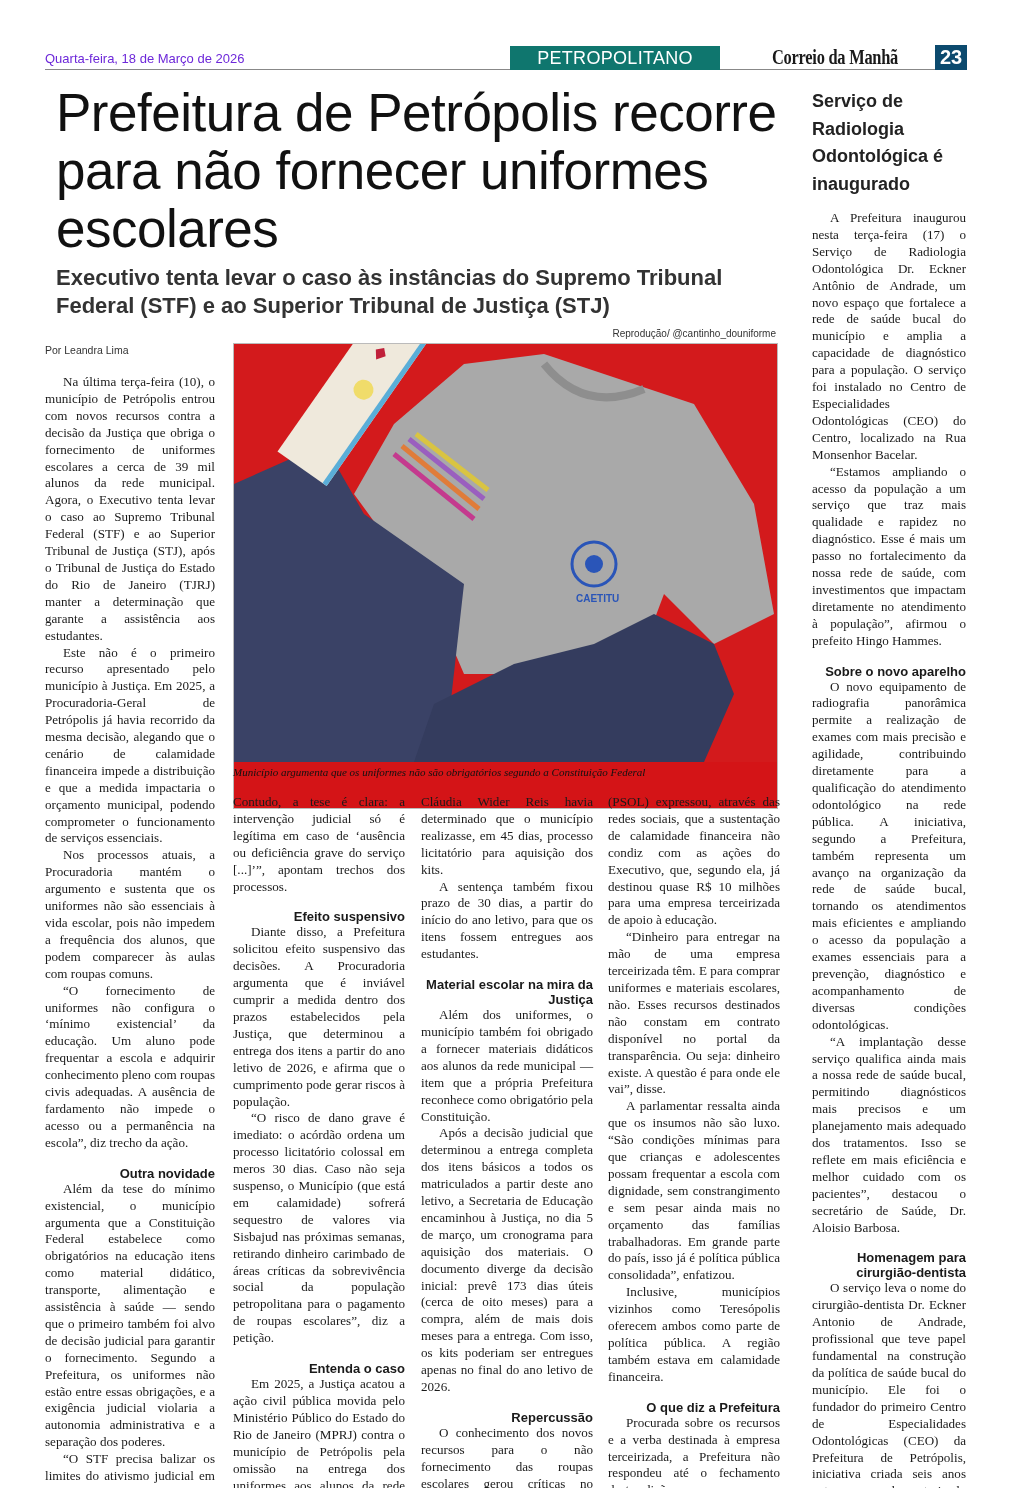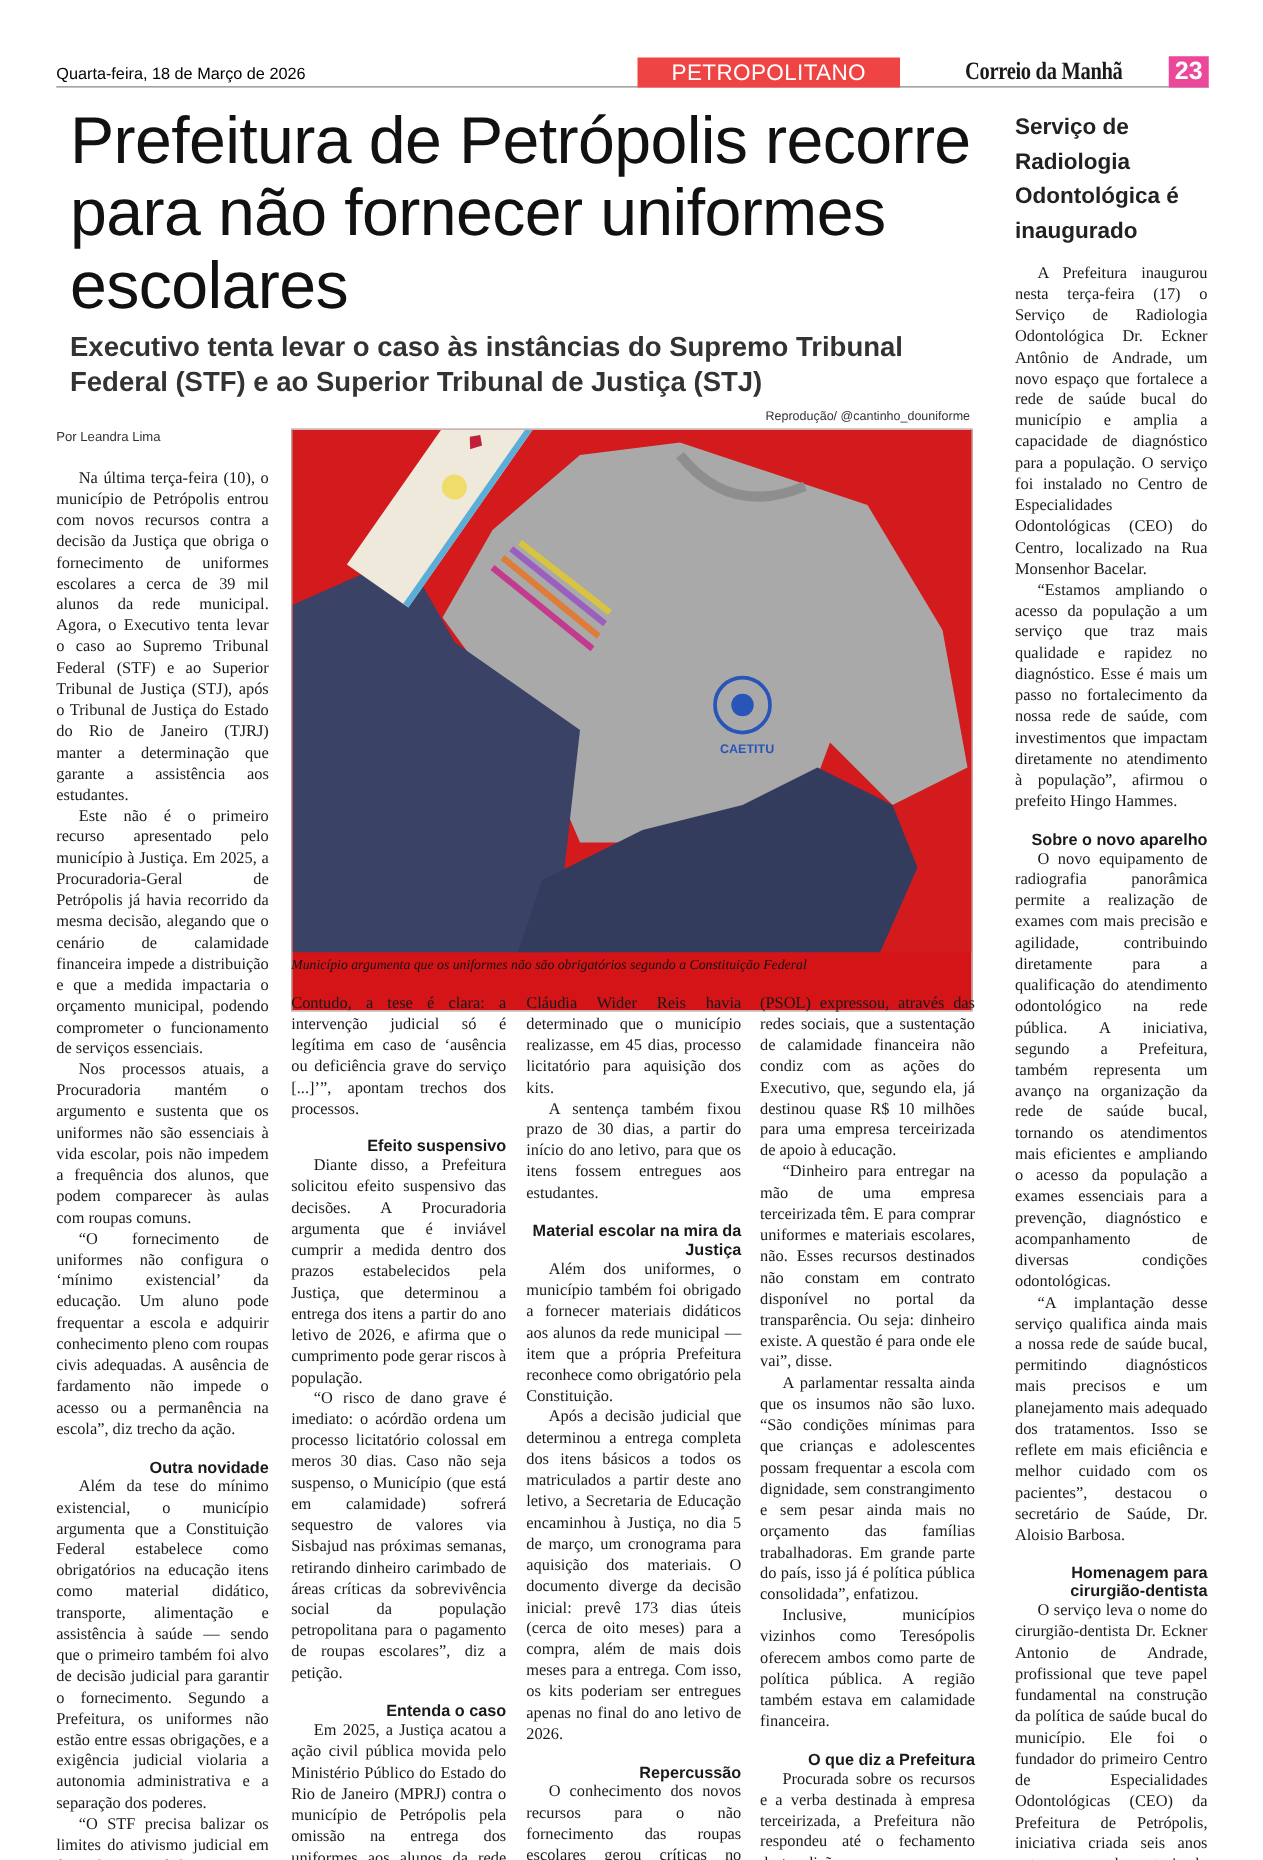--- a/index.html
+++ b/index.html
@@ -1,23 +1,23 @@
 <!DOCTYPE html>
 <html><head>
   <meta charset="utf-8">
   <style>
     * { box-sizing: border-box; margin: 0; padding: 0; }
     html, body { width: 1010px; height: 1488px; background: #fff; overflow: hidden; }
     body { position: relative; color: #1a1a1a; font-family: "Liberation Serif", serif; }
 
     .masthead { position: absolute; left: 45px; top: 44px; width: 922px; height: 26px; border-bottom: 1px solid #888; }
-    .mh-date { position: absolute; left: 0; top: 7px; font-family: "Liberation Sans", sans-serif; font-size: 13px; color: #000000; }
-    .mh-section { position: absolute; left: 465px; top: 2px; height: 24px; width: 210px; background: #ef4444; color: #fff; font-family: "Liberation Sans", sans-serif; font-size: 18px; text-align: center; line-height: 24px; letter-spacing: 0.3px; }
+    .mh-date { position: absolute; left: 0; top: 7px; font-family: "Liberation Sans", sans-serif; font-size: 13px; color: #6d28d9; }
+    .mh-section { position: absolute; left: 465px; top: 2px; height: 24px; width: 210px; background: #0f766e; color: #fff; font-family: "Liberation Sans", sans-serif; font-size: 18px; text-align: center; line-height: 24px; letter-spacing: 0.3px; }
     .mh-paper { position: absolute; left: 727px; top: 2px; font-family: "Liberation Serif", serif; font-weight: bold; font-size: 20px; transform: scaleX(0.82); transform-origin: left center; letter-spacing: -0.3px; }
-    .mh-page { position: absolute; left: 890px; top: 1px; width: 32px; height: 25px; background: #ec4899; color: #fff; font-family: "Liberation Sans", sans-serif; font-weight: bold; font-size: 20px; text-align: center; line-height: 25px; }
+    .mh-page { position: absolute; left: 890px; top: 1px; width: 32px; height: 25px; background: #0c4a6e; color: #fff; font-family: "Liberation Sans", sans-serif; font-weight: bold; font-size: 20px; text-align: center; line-height: 25px; }
 
     .headline { position: absolute; left: 56px; top: 84px; width: 740px; font-family: "Liberation Sans", sans-serif; font-size: 53px; line-height: 58px; font-weight: normal; color: #111; letter-spacing: -0.5px; }
     .deck { position: absolute; left: 44px; top: 264px; width: 740px; font-family: "Liberation Sans", sans-serif; font-size: 22px; line-height: 28px; color: #333; margin-left: 12px; }
 
     .byline { position: absolute; left: 45px; top: 344px; font-family: "Liberation Sans", sans-serif; font-size: 10.5px; color: #333; }
     .credit { position: absolute; right: 234px; top: 328px; font-family: "Liberation Sans", sans-serif; font-size: 10px; color: #333; }
 
     .photo { position: absolute; left: 233px; top: 343px; width: 545px; height: 466px; background: #d41417; overflow: hidden; border: 1px solid #bbb; }
     .caption { position: absolute; left: 233px; top: 766px; font-family: Liberation Serif, serif; font-style: italic; font-size: 11px; color: #111; }
 

